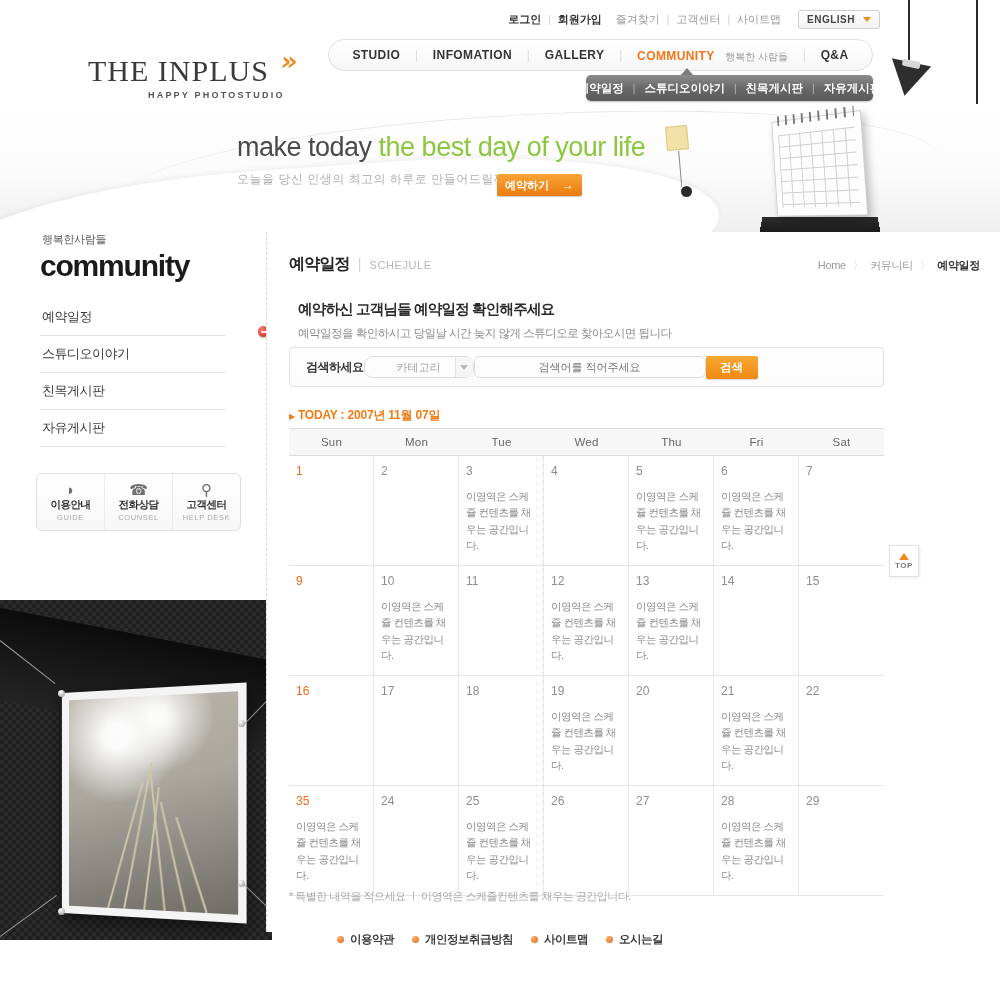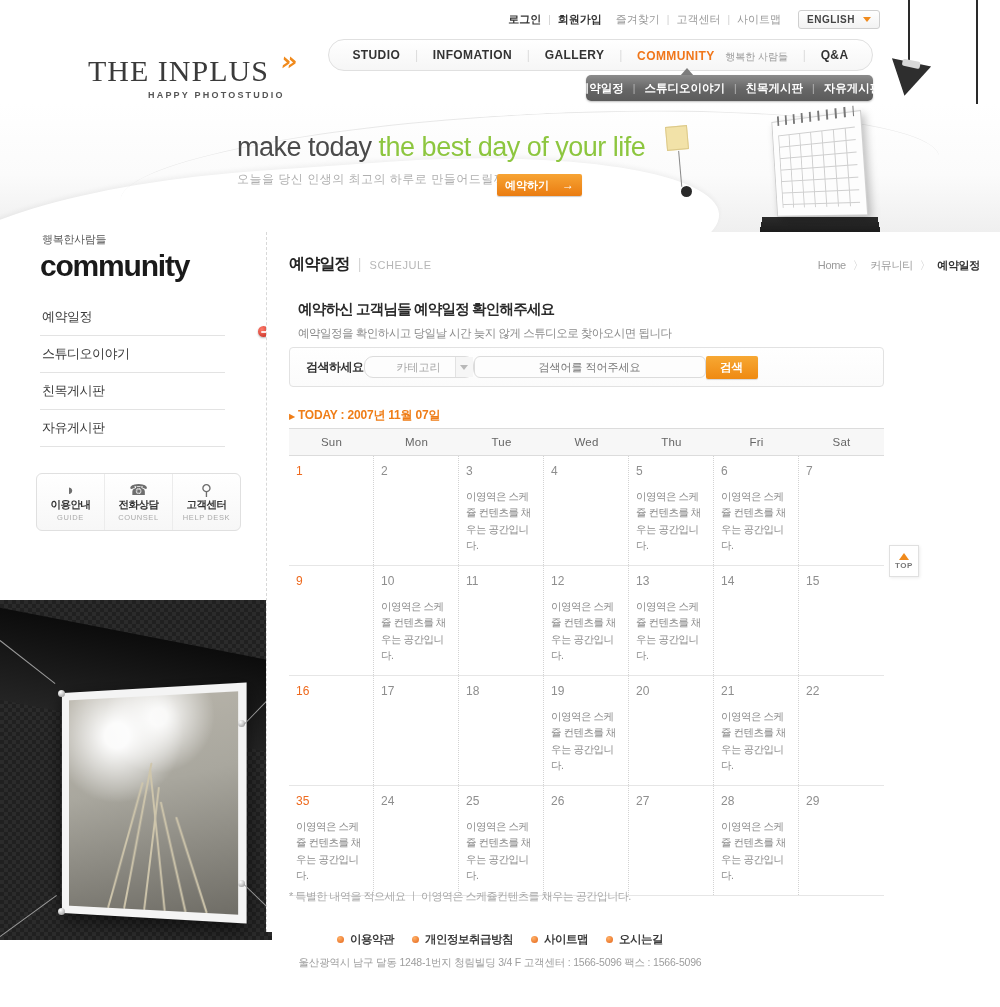--- a/index.html
+++ b/index.html
@@ -703,16 +703,15 @@
         </a>
       <a href="#">
           <span class="f-dot"></span>
           <span>사이트맵</span>
         </a>
       <a href="#">
           <span class="f-dot"></span>
           <span>오시는길</span>
         </a>
     </div>
-    <div class="f-addr">울산광역시 남구 달동 1248-1번지 청림빌딩 3/4 F 고객센터 : 1566-5096  팩스 : 1566-5096</div>
   </div>
 
 </div>
 
 </body></html>

